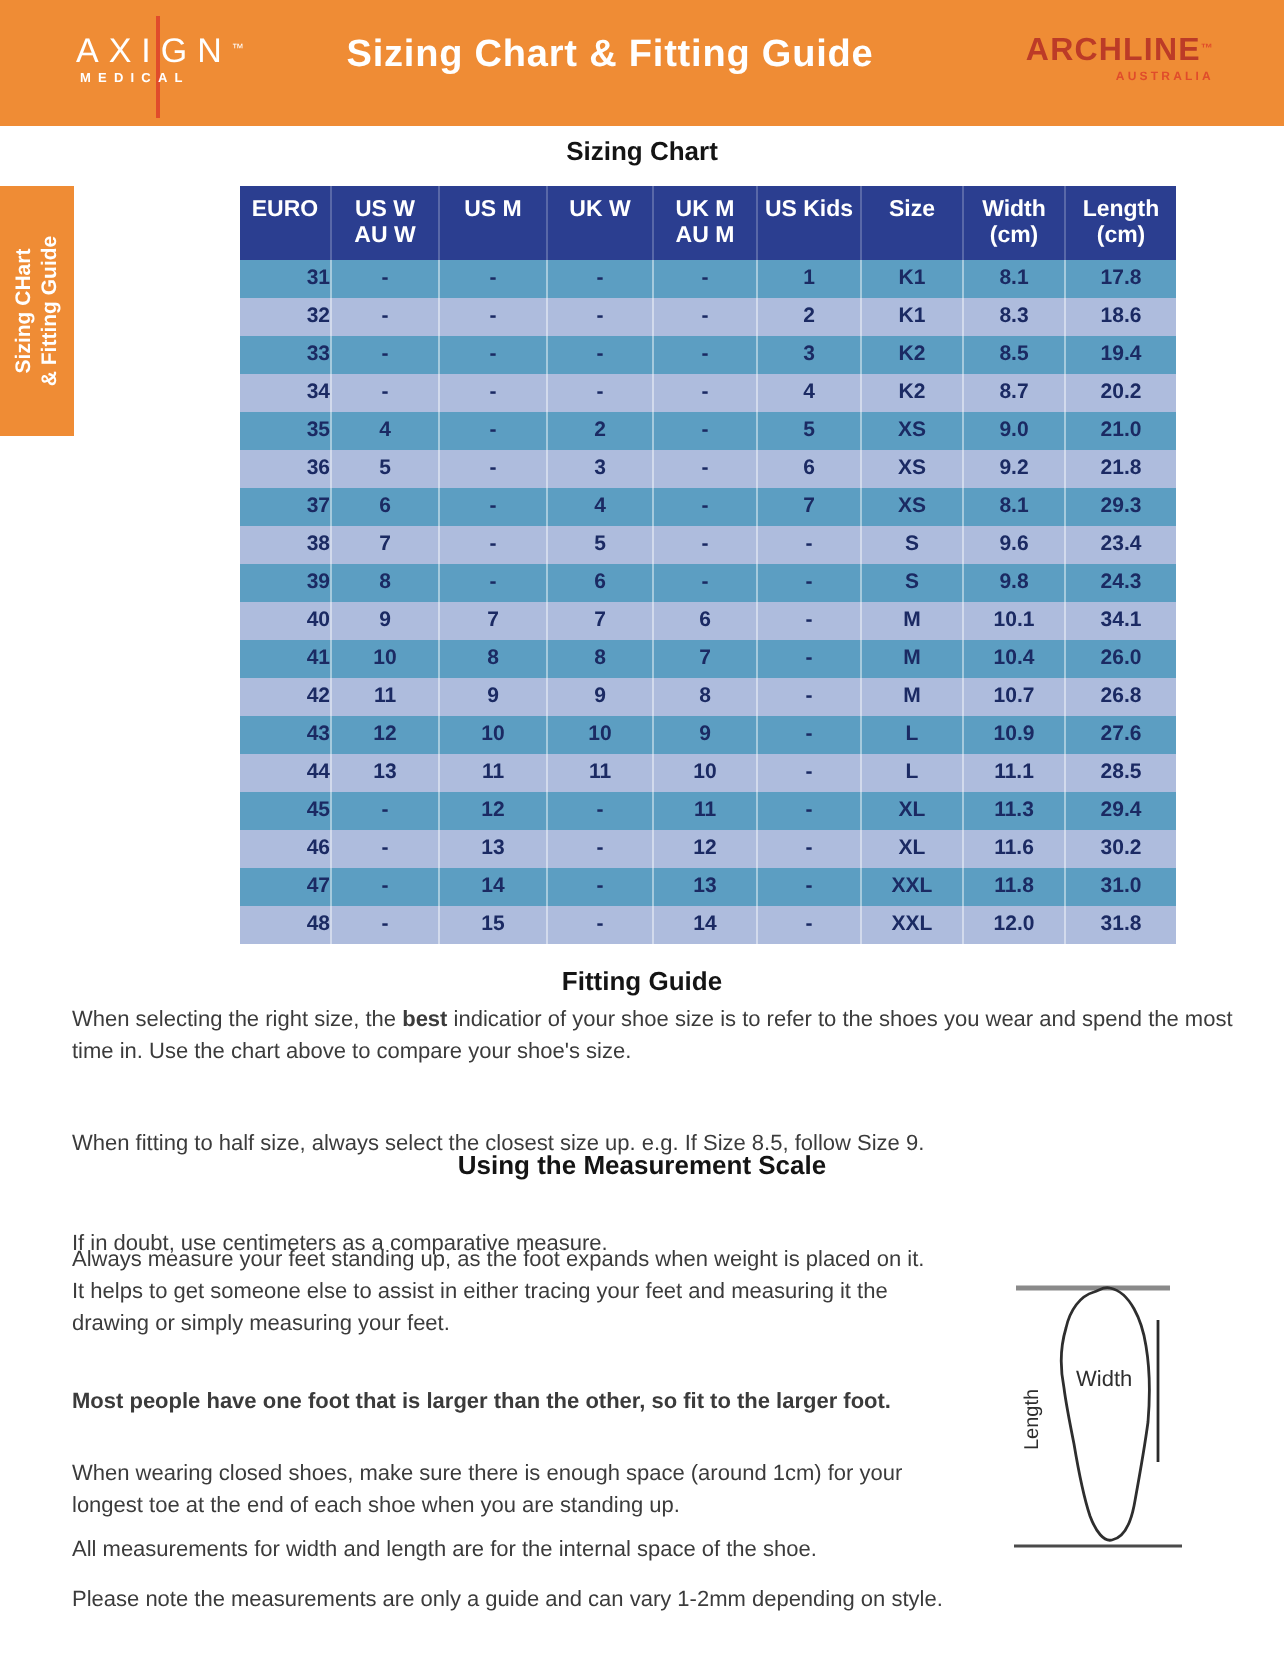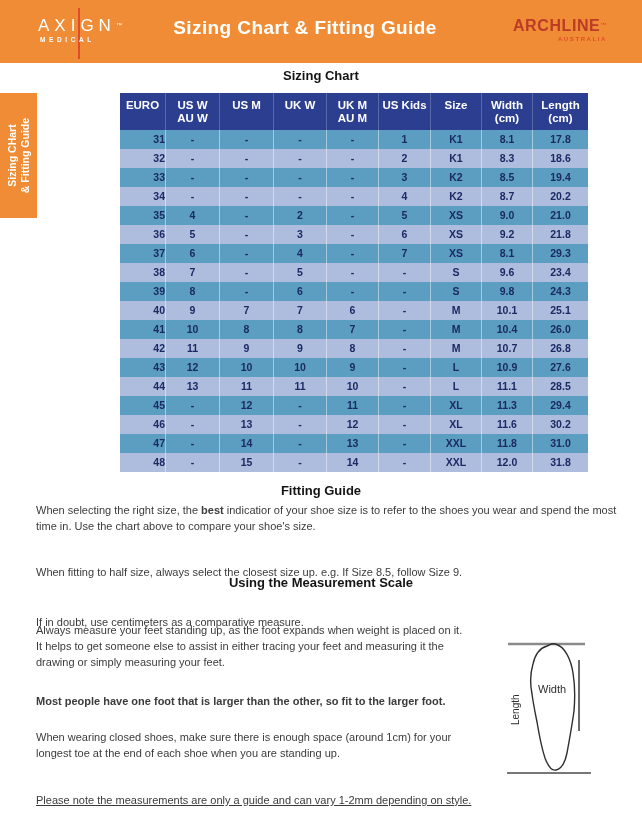--- a/index.html
+++ b/index.html
@@ -259,21 +259,21 @@
         </div>
         <div class="tr even">
           <div class="td">40</div>
           <div class="td">9</div>
           <div class="td">7</div>
           <div class="td">7</div>
           <div class="td">6</div>
           <div class="td">-</div>
           <div class="td">M</div>
           <div class="td">10.1</div>
-          <div class="td">25.1</div>
+          <div class="td">34.1</div>
         </div>
         <div class="tr odd">
           <div class="td">41</div>
           <div class="td">10</div>
           <div class="td">8</div>
           <div class="td">8</div>
           <div class="td">7</div>
           <div class="td">-</div>
           <div class="td">M</div>
           <div class="td">10.4</div>
@@ -364,21 +364,22 @@
   <div class="para" style="top:502px;width:588px;"><span>When selecting the right size, the </span><span class="bold">best</span><span> indicatior of your shoe size is to refer to the shoes you wear and spend the most time in. Use the chart above to compare your shoe's size.</span></div>
 
   <div class="para" style="top:564px;width:588px;">When fitting to half size, always select the closest size up. e.g. If Size 8.5, follow Size 9.</div>
 
   <div class="center-heading" style="top:575px;">Using the Measurement Scale</div>
 
   <div class="para" style="top:597px;width:460px;margin-top:17px;">If in doubt, use centimeters as a comparative measure.</div>
   <div class="para" style="top:622px;width:432px;">Always measure your feet standing up, as the foot expands when weight is placed on it. It helps to get someone else to assist in either tracing your feet and measuring it the drawing or simply measuring your feet.</div>
   <div class="para" style="top:693px;width:460px;font-weight:bold;">Most people have one foot that is larger than the other, so fit to the larger foot.</div>
   <div class="para" style="top:729px;width:432px;">When wearing closed shoes, make sure there is enough space (around 1cm) for your longest toe at the end of each shoe when you are standing up.</div>
-  <div class="para" style="top:792px;width:445px;text-decoration:underline;">Please note the measurements are only a guide and can vary 1-2mm depending on style.</div>
+  <div class="para" style="top:767px;width:460px;">All measurements for width and length are for the internal space of the shoe.</div>
+  <div class="para" style="top:792px;width:445px;">Please note the measurements are only a guide and can vary 1-2mm depending on style.</div>
 
   <svg class="foot-diagram" width="145" height="152" viewBox="0 0 145 152">
     <line x1="13" y1="11" x2="90" y2="11" stroke="#8a8a8a" stroke-width="2.4"></line>
     <line x1="12" y1="140" x2="96" y2="140" stroke="#4a4a4a" stroke-width="1.4"></line>
     <line x1="84" y1="27" x2="84" y2="98" stroke="#2b2b2b" stroke-width="1.4"></line>
     <path d="M52,13 C45,15 40,22 38,31 C35,41 35,51 37,61 C38,69 40,79 42,89 C44,101 47,116 50,125 C53,133 57,138 61,137 C66,136 70,130 72,120 C74,109 77,93 79,78 C80,66 80,52 78,40 C76,27 70,13 60,11 C57,10 55,12 52,13 Z" fill="none" stroke="#2e2e2e" stroke-width="1.4" stroke-linejoin="round"></path>
     <text class="svg-label" x="43" y="60" font-size="11">Width</text>
     <text class="svg-label" x="24" y="92" font-size="10" transform="rotate(-90,24,92)">Length</text>
   </svg>
 

